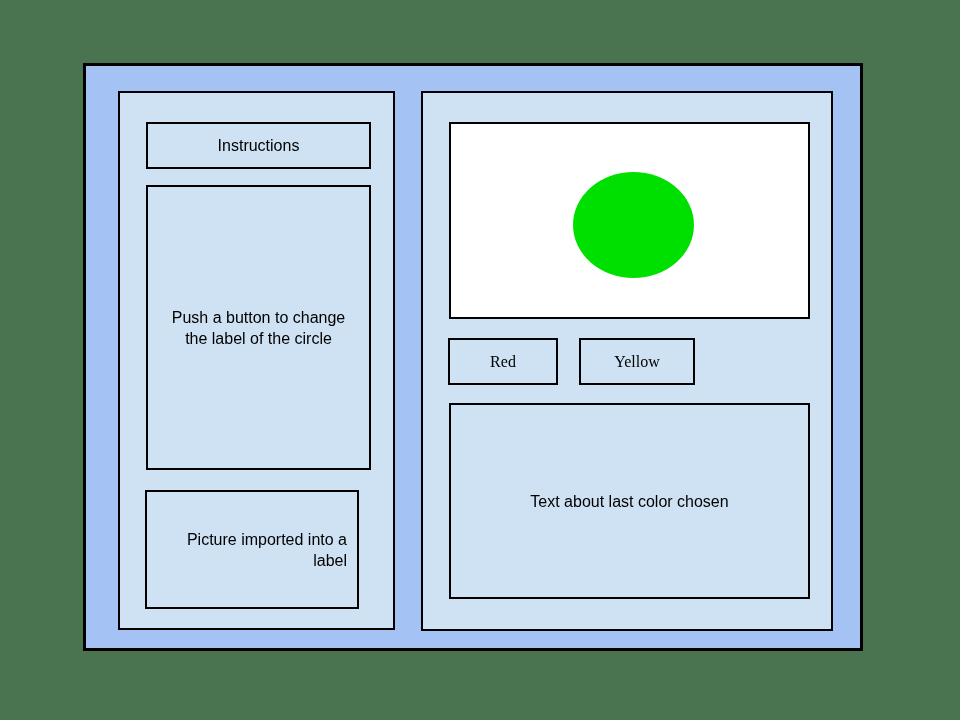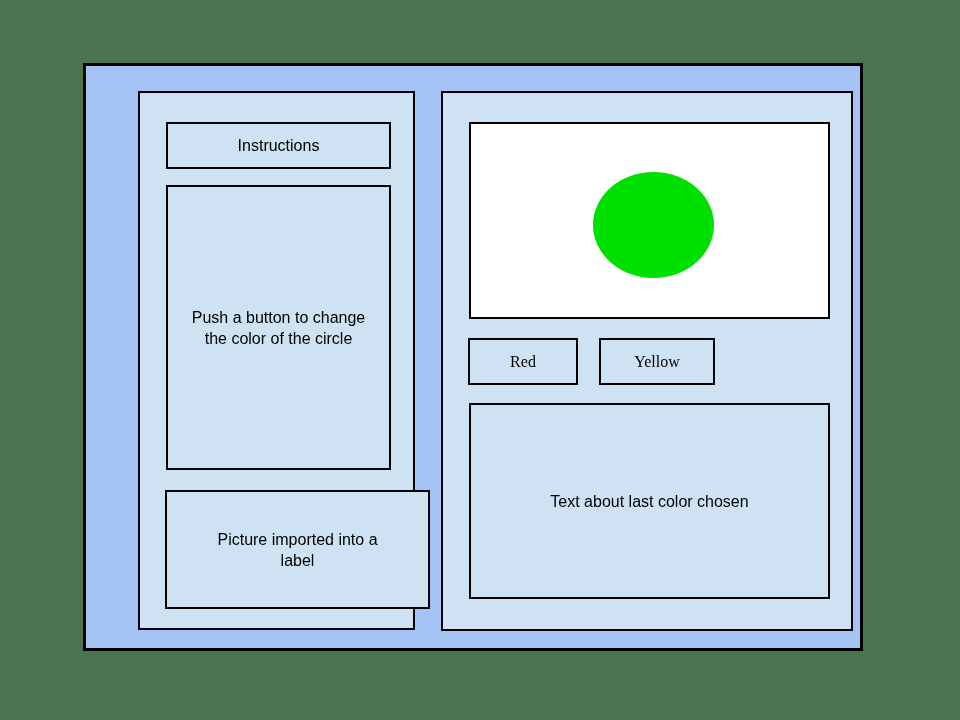--- a/index.html
+++ b/index.html
@@ -23,38 +23,37 @@
   .window {
     position: absolute; left: 83px; top: 63px;
     width: 780px; height: 588px;
     background: var(--window_bg);
     border: 3px solid var(--border);
   }
   .panel {
     position: absolute;
     background: var(--panel_bg);
     border: 2px solid var(--border);
-    margin-left: 20px;
   }
   .panel-left  { left: 32px;  top: 25px; width: 277px; height: 539px; }
   .panel-right { left: 335px; top: 25px; width: 412px; height: 540px; }
   .box {
     position: absolute;
     background: var(--panel_bg);
     border: 2px solid var(--border);
     display: flex; align-items: center; justify-content: center;
     text-align: center;
     font-size: 16px; line-height: 21px;
   }
   .box .inner { display: block; }
   
   .instructions-box { left: 26px; top: 29px;  width: 225px; height: 47px; }
   .description-box  { left: 26px; top: 92px;  width: 225px; height: 285px; }
   .description-box .inner { max-width: 200px; }
-  .picture-box      { left: 25px; top: 397px; width: 265px; height: 119px; }
+  .picture-box      { left: 25px; top: 397px; width: 214px; height: 119px; text-align: right; }
   .picture-box .inner { max-width: 190px; }
   
   .canvas {
     position: absolute; left: 26px; top: 29px;
     width: 361px; height: 197px;
     background: var(--canvas_bg);
     border: 2px solid var(--border);
   }
   .circle {
     position: absolute; left: 122px; top: 48px;
@@ -81,21 +80,21 @@
 <body>
 
 <div class="stage">
   <div class="window">
 
     <div class="panel panel-left">
       <div class="box instructions-box">
         <span class="inner">Instructions</span>
       </div>
       <div class="box description-box">
-        <span class="inner">Push a button to change the color of the circle</span>
+        <span class="inner">Push a button to change the label of the circle</span>
       </div>
       <div class="box picture-box">
         <span class="inner">Picture imported into a label</span>
       </div>
     </div>
 
     <div class="panel panel-right">
       <div class="canvas">
         <div class="circle"></div>
       </div>

